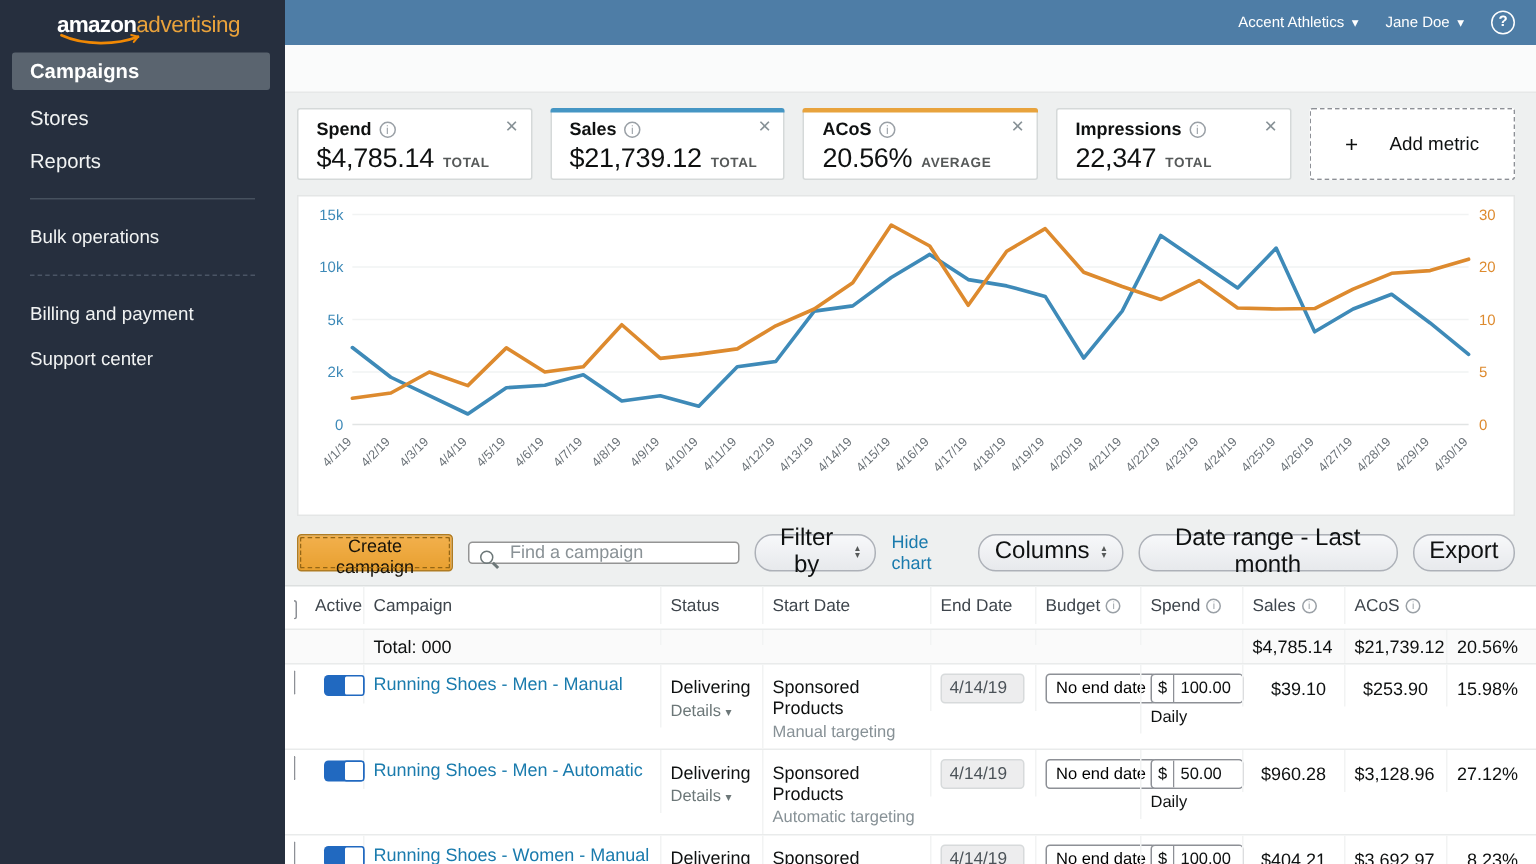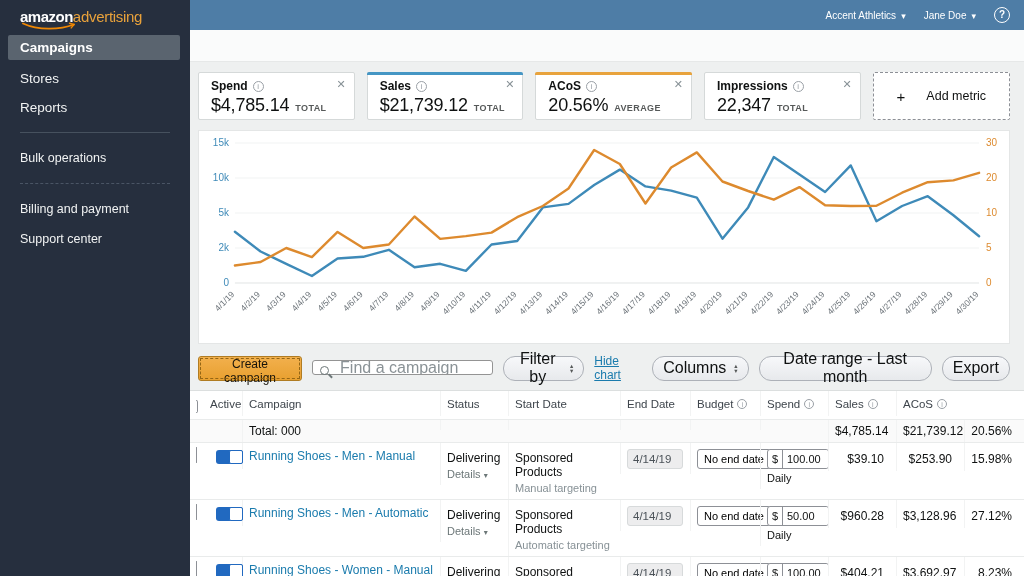--- a/index.html
+++ b/index.html
@@ -21,21 +21,21 @@
   .topbar .menu-item { font-size: 10px; cursor: pointer; display: flex; align-items: center; gap: 5px; }
   .chev::after { content: "▾"; font-size: 9px; position: relative; top: 0px; }
   .help-circle { width: 16px; height: 16px; border: 1.4px solid #fff; border-radius: 50%;
     text-align: center; line-height: 13px; font-size: 10px; font-weight: bold; }
   .help-circle::after { content: "?"; }
   
   .sidebar {
     position: absolute; top: 0; left: 0; bottom: 0; width: 190px;
     background: #262f3e; z-index: 5; color: #eaeded;
   }
-  .logo { padding: 8px 0 4px 20px; font-size: 15px; position: relative; white-space: nowrap; cursor: pointer; }
+  .logo { padding: 8px 0 4px 20px; font-size: 15px; position: relative; white-space: nowrap; cursor: pointer; margin-left: 18px; }
   .logo-amazon { color: #fff; font-weight: bold; letter-spacing: -0.5px; }
   .logo-adv { color: #e9a23b; letter-spacing: -0.3px; }
   .smile { position: absolute; left: 22px; top: 22px; }
   .nav-item { padding: 7px 20px; font-size: 13.5px; color: #f1f3f3; cursor: pointer; }
   .nav-item.active {
     background: #5a646f; margin: 6px 10px 4px 8px; padding: 5px 12px;
     border-radius: 2px; font-weight: bold; color: #fff;
   }
   .nav-item.small { font-size: 12.5px; padding: 8px 20px; }
   .divider { border-top: 1px solid #46515e; margin: 10px 20px; }
@@ -77,37 +77,37 @@
   .toolbar { margin-top: 10px; display: flex; align-items: center; gap: 10px; }
   .btn-gold {
     height: 25px; padding: 0 11px; font-size: 12px; font-family: inherit;
     background: linear-gradient(#f2b04d, #e8a030); border: 1px solid #b07c22;
     outline: 1px dashed #946615; outline-offset: -3px;
     border-radius: 3px; color: #17130a; cursor: pointer;
   }
   .search-wrap { position: relative; width: 206px; }
   .search-wrap input {
     width: 100%; height: 15px; border: 1px solid #949494; border-radius: 3px;
-    padding: 0 8px 0 27px; font-size: 16px; font-family: inherit; color: #0f1111; background: #fff;
+    padding: 0 8px 0 27px; font-size: 12px; font-family: inherit; color: #0f1111; background: #fff;
   }
   .search-wrap input::placeholder { color: #8a9296; }
   .mag { position: absolute; left: 8px; top: 6px; width: 9px; height: 9px;
     border: 1.5px solid #6c7778; border-radius: 50%; }
   .mag::after { content: ""; position: absolute; left: 7px; top: 8px; width: 5px; height: 1.5px;
     background: #6c7778; transform: rotate(45deg); }
   .btn-gray {
     height: 25px; padding: 0 10px; font-size: 16px; font-family: inherit;
     background: linear-gradient(#f7f8fa, #e7e9ec); border: 1px solid #adb1b8;
     border-radius: 12px; color: #0f1111; cursor: pointer;
     display: inline-flex; align-items: center; gap: 8px;
   }
   .updown { display: inline-flex; flex-direction: column; color: #565959; }
   .updown::before { content: "▴"; font-size: 6.5px; line-height: 5px; }
   .updown::after { content: "▾"; font-size: 6.5px; line-height: 5px; }
-  .link { color: #1a7bad; font-size: 12px; cursor: pointer; margin-left: auto; text-decoration: underline; }
+  .link { color: #1a7bad; font-size: 12px; cursor: pointer; margin-left: auto; }
   
   .table { margin: 8px -14px 0 -8px; background: #fff; border-top: 1px solid #dcdfdf; }
   .trow {
     display: grid;
     grid-template-columns: 14px 38px 198px 68px 112px 70px 70px 68px 68px 68px 1fr;
     border-bottom: 1px solid #e9ebeb; align-items: start;
   }
   .trow > div { padding: 5px 6px; border-left: 1px solid #f2f3f3; min-height: 10px; }
   .trow > div:first-child, .trow > div:nth-child(2) { border-left: none; }
   .thead { font-size: 11.5px; color: #3e454c; }

